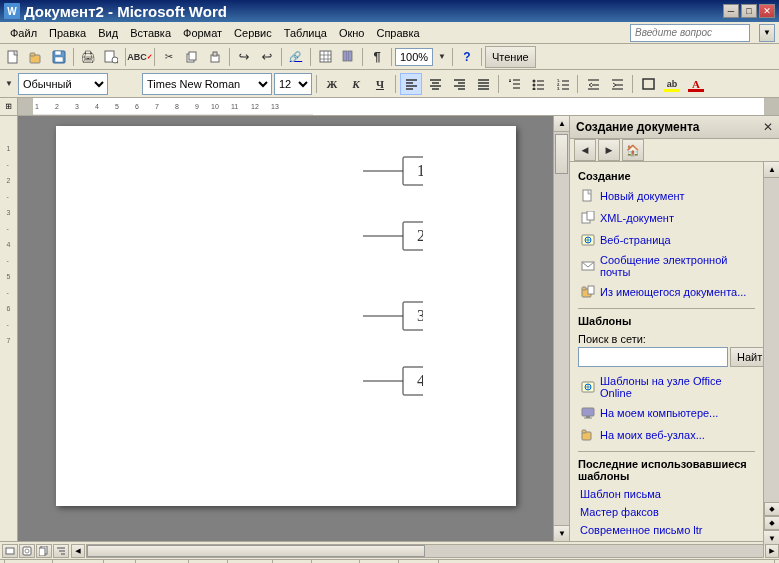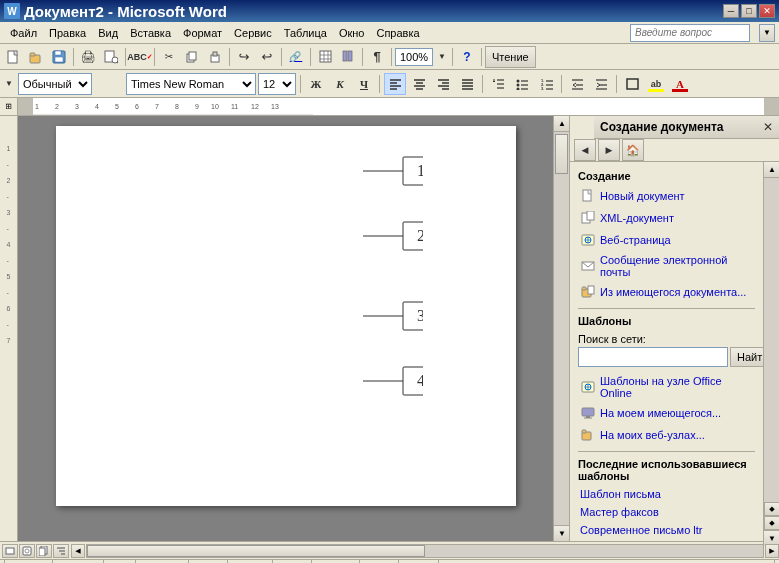--- a/index.html
+++ b/index.html
@@ -98,21 +98,21 @@
       padding: 0 2px;
       gap: 2px;
     }
     .fmt-select {
       height: 22px;
       border: 1px solid #7f9db9;
       background: white;
       font-size: 11px;
       cursor: pointer;
     }
-    .fmt-style { width: 74px; }
+    .fmt-style { width: 90px; }
     .fmt-font { width: 130px; margin-left: 32px; }
     .fmt-size { width: 38px; }
     .fmt-btn {
       width: 22px; height: 22px;
       background: transparent;
       border: 1px solid transparent;
       cursor: pointer;
       display: flex; align-items: center; justify-content: center;
       font-size: 11px; font-weight: bold; color: #333;
     }
@@ -165,21 +165,20 @@
       display: flex;
       flex-direction: column;
     }
     .panel-header {
       background: linear-gradient(to bottom, #e8e4d8, #d4d0c4);
       border-bottom: 1px solid #aca899;
       padding: 4px 6px;
       display: flex;
       align-items: center;
       justify-content: space-between;
-      margin-left: 24px;
     }
     .panel-title { font-size: 12px; font-weight: bold; color: #000; }
     .panel-toolbar {
       background: #ece9d8;
       border-bottom: 1px solid #aca899;
       height: 28px;
       display: flex; align-items: center; gap: 2px; padding: 0 4px;
     }
     .panel-tb-btn {
       width: 22px; height: 22px;
@@ -709,21 +708,21 @@
           <span>Шаблоны на узле Office Online</span>
         </div>
         <div class="panel-link">
           <div class="panel-link-icon">
             <svg width="14" height="14" viewBox="0 0 14 14">
                 <rect x="1" y="2" width="12" height="8" fill="#9999cc" stroke="#888" stroke-width="1" rx="1"></rect>
                 <rect x="5" y="10" width="4" height="2" fill="#888"></rect>
                 <line x1="3" y1="12" x2="11" y2="12" stroke="#888" stroke-width="1"></line>
               </svg>
           </div>
-          <span>На моем имеющегося...</span>
+          <span>На моем компьютере...</span>
         </div>
         <div class="panel-link">
           <div class="panel-link-icon">
             <svg width="14" height="14" viewBox="0 0 14 14">
                 <rect x="1" y="4" width="9" height="8" fill="#f0c060" stroke="#888" stroke-width="1" rx="1"></rect>
                 <rect x="1" y="2" width="4" height="3" fill="#f0c060" stroke="#888" stroke-width="1" rx="1"></rect>
               </svg>
           </div>
           <span>На моих веб-узлах...</span>
         </div>

